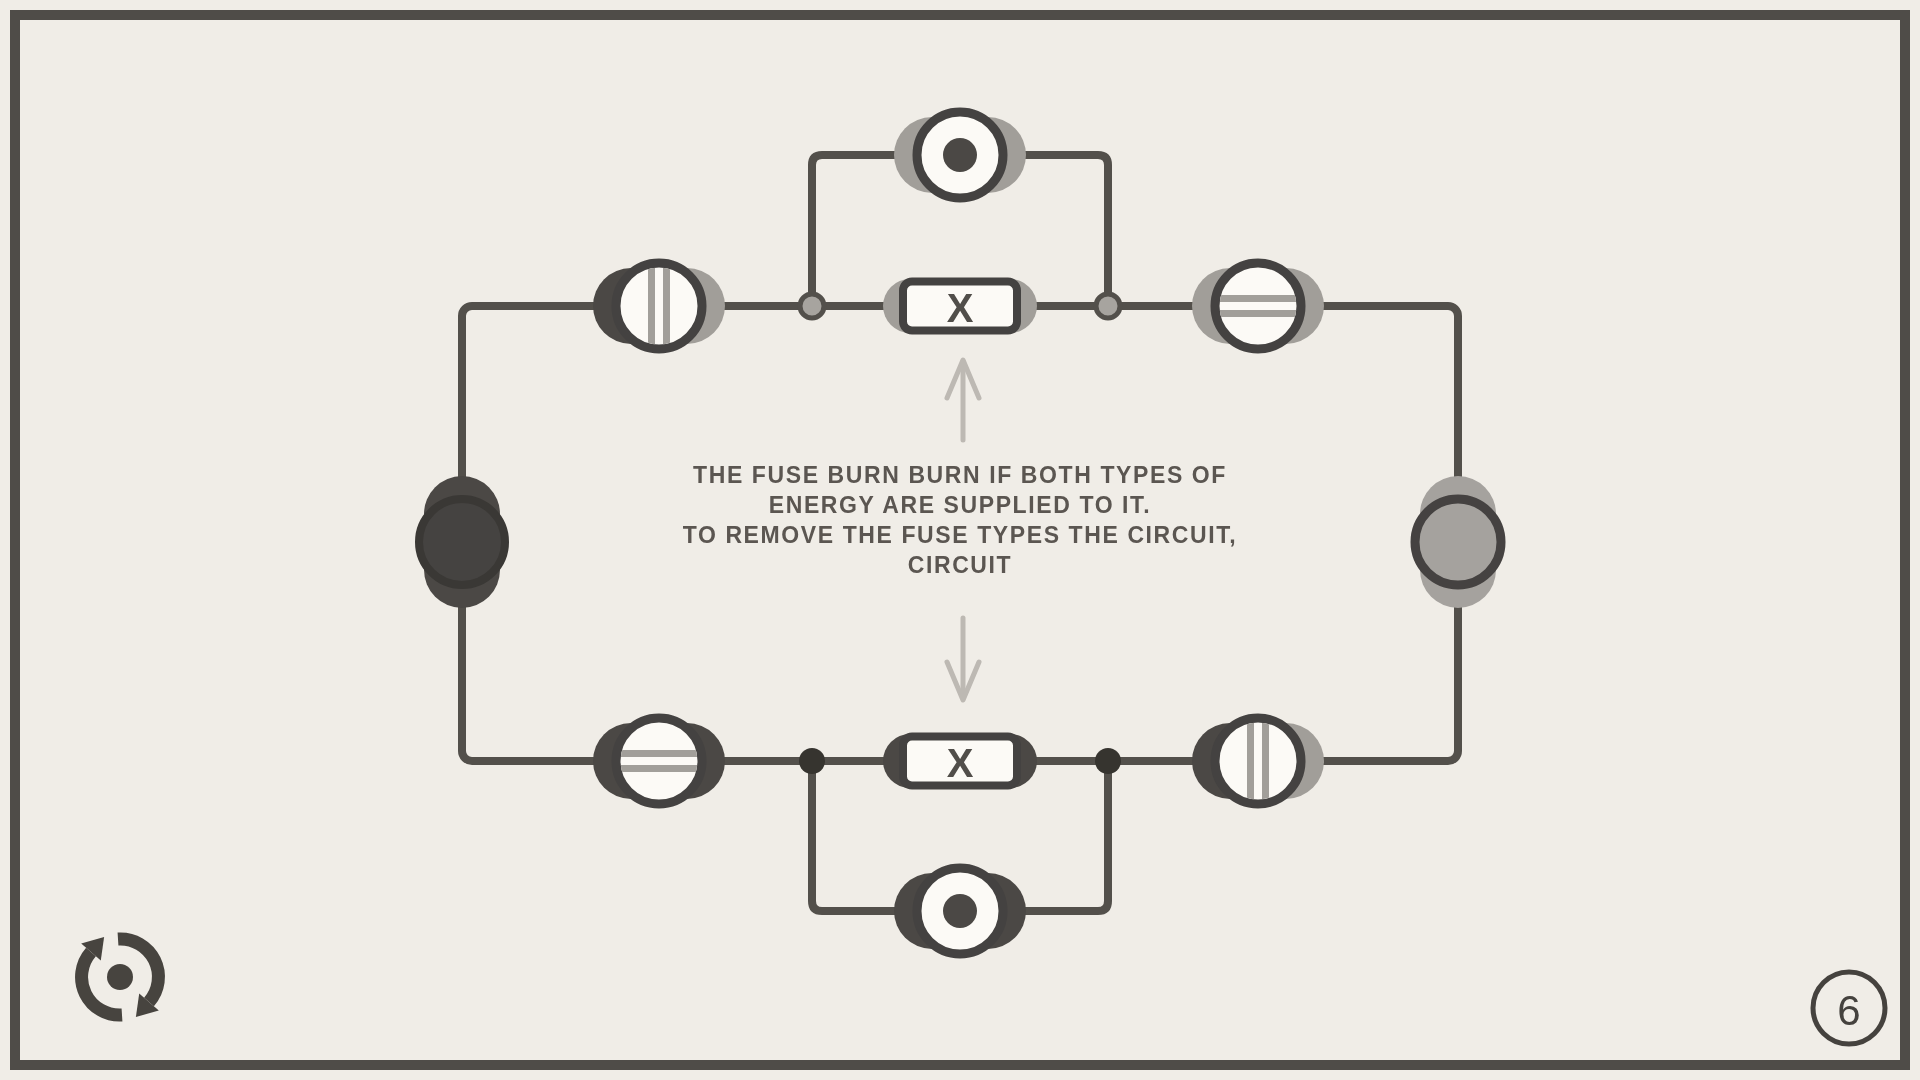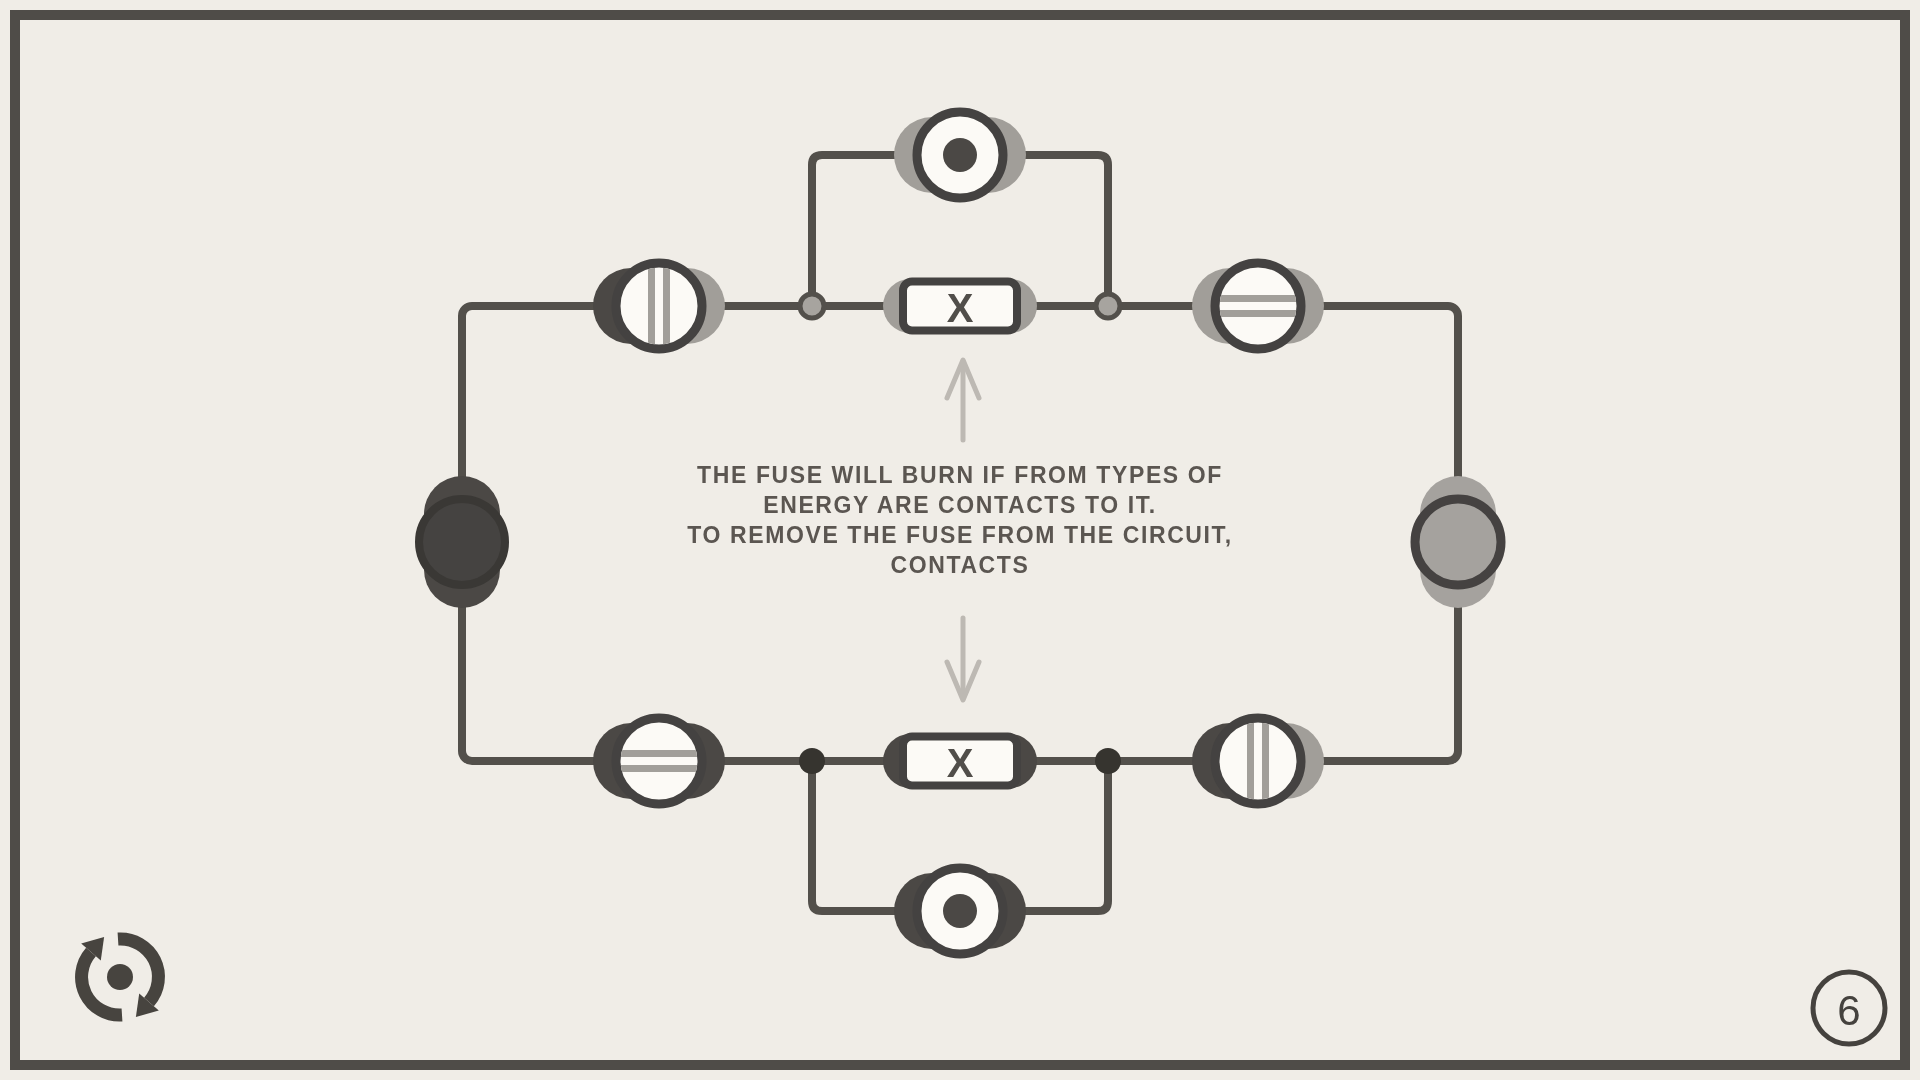--- a/index.html
+++ b/index.html
@@ -169,19 +169,19 @@
       </g>
     </g>
 
     <g transform="translate(1849,1008)">
       <circle r="36" fill="none" stroke="#45423e" stroke-width="5"></circle>
       <text class="badge-label" text-anchor="middle" dominant-baseline="central" y="2">6</text>
     </g>
   </svg>
 
   <div class="instruction">
-    <span>THE FUSE WILL BURN IF FROM TYPES OF</span>
-    <span>ENERGY ARE CONTACTS TO IT.</span>
-    <span>TO REMOVE THE FUSE FROM THE CIRCUIT,</span>
-    <span>CONTACTS</span>
+    <span>THE FUSE BURN BURN IF BOTH TYPES OF</span>
+    <span>ENERGY ARE SUPPLIED TO IT.</span>
+    <span>TO REMOVE THE FUSE TYPES THE CIRCUIT,</span>
+    <span>CIRCUIT</span>
   </div>
 
 </div>
 
 </body></html>

